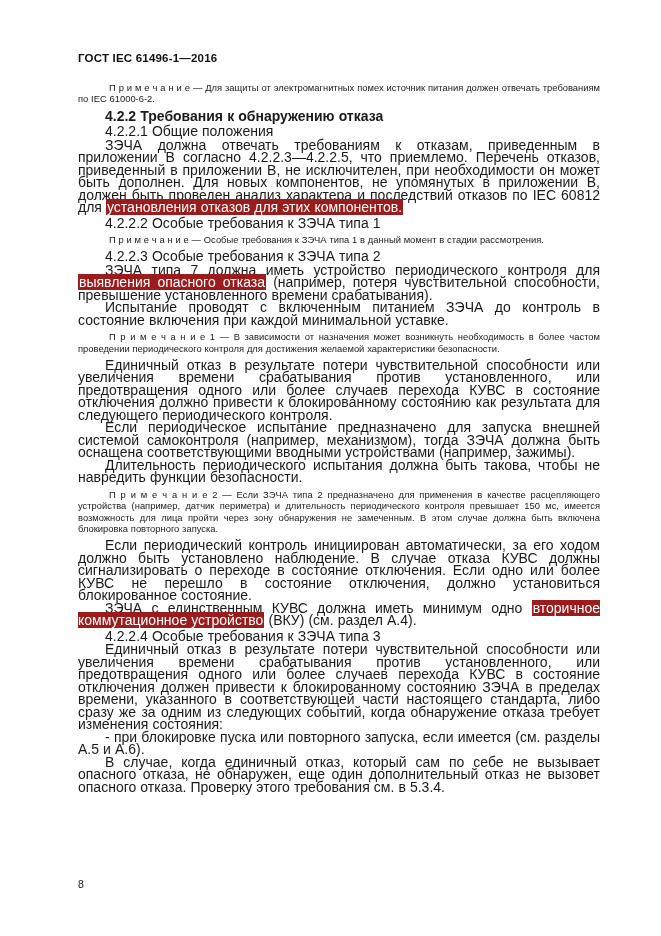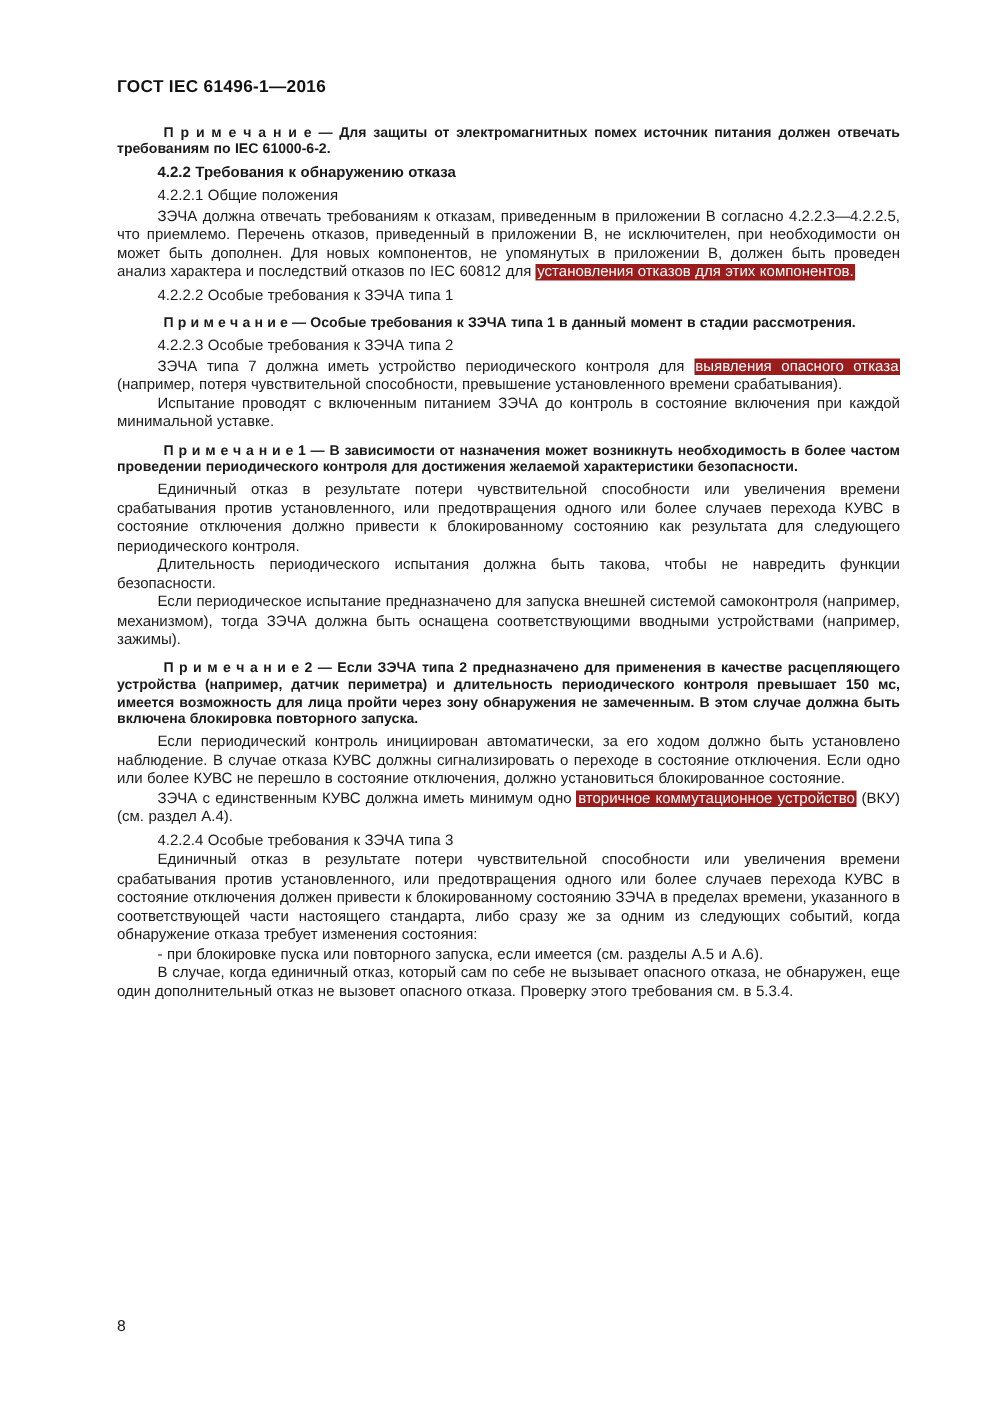--- a/index.html
+++ b/index.html
@@ -22,37 +22,36 @@
     font-size: 11.5px;
     font-weight: 700;
     letter-spacing: 0.2px;
     margin-bottom: 18px;
     color: #111;
   }
   .doc-body {
     width: 522px;
   }
   .block {
-    font-size: 10px;
+    font-size: 14px;
     line-height: 12.5px;
     text-align: justify;
     text-indent: 27px;
     color: #1a1a1a;
     word-spacing: 0.2px;
   }
   .para { margin: 0; }
   .list { margin: 0; }
   .heading { margin: 3px 0 1px 0; text-align: left; }
   .heading.bold { font-weight: 700; }
   .note {
     font-size: 9.4px;
     line-height: 11.3px;
     margin: 5px 0;
     text-indent: 31px;
-    font-weight: bold;
   }
   .hl {
     background: var(--hl-bg, #9b1c1c);
     color: var(--hl-text, #ffffff);
     padding: 0 1px;
   }
   .page-number {
     position: absolute;
     left: 78px;
     bottom: 46px;
@@ -71,22 +70,22 @@
       <p class="block heading bold"><span>4.2.2 Требования к обнаружению отказа</span></p>
       <p class="block heading"><span>4.2.2.1 Общие положения</span></p>
       <p class="block para"><span>ЗЭЧА должна отвечать требованиям к отказам, приведенным в приложении B согласно 4.2.2.3—4.2.2.5, что приемлемо. Перечень отказов, приведенный в приложении B, не исключителен, при необходимости он может быть дополнен. Для новых компонентов, не упомянутых в приложении B, должен быть проведен анализ характера и последствий отказов по IEC 60812 для </span><span class="hl">установления отказов для этих компонентов.</span></p>
       <p class="block heading"><span>4.2.2.2 Особые требования к ЗЭЧА типа 1</span></p>
       <p class="block note"><span>П р и м е ч а н и е — Особые требования к ЗЭЧА типа 1 в данный момент в стадии рассмотрения.</span></p>
       <p class="block heading"><span>4.2.2.3 Особые требования к ЗЭЧА типа 2</span></p>
       <p class="block para"><span>ЗЭЧА типа 7 должна иметь устройство периодического контроля для </span><span class="hl">выявления опасного отказа</span><span> (например, потеря чувствительной способности, превышение установленного времени срабатывания).</span></p>
       <p class="block para"><span>Испытание проводят с включенным питанием ЗЭЧА до контроль в состояние включения при каждой минимальной уставке.</span></p>
       <p class="block note"><span>П р и м е ч а н и е 1 — В зависимости от назначения может возникнуть необходимость в более частом проведении периодического контроля для достижения желаемой характеристики безопасности.</span></p>
       <p class="block para"><span>Единичный отказ в результате потери чувствительной способности или увеличения времени срабатывания против установленного, или предотвращения одного или более случаев перехода КУВС в состояние отключения должно привести к блокированному состоянию как результата для следующего периодического контроля.</span></p>
+      <p class="block para"><span>Если периодическое испытание предназначено для запуска внешней системой самоконтроля (например, механизмом), тогда ЗЭЧА должна быть оснащена соответствующими вводными устройствами (например, зажимы).</span></p>
       <p class="block para"><span>Длительность периодического испытания должна быть такова, чтобы не навредить функции безопасности.</span></p>
-      <p class="block para"><span>Если периодическое испытание предназначено для запуска внешней системой самоконтроля (например, механизмом), тогда ЗЭЧА должна быть оснащена соответствующими вводными устройствами (например, зажимы).</span></p>
       <p class="block note"><span>П р и м е ч а н и е 2 — Если ЗЭЧА типа 2 предназначено для применения в качестве расцепляющего устройства (например, датчик периметра) и длительность периодического контроля превышает 150 мс, имеется возможность для лица пройти через зону обнаружения не замеченным. В этом случае должна быть включена блокировка повторного запуска.</span></p>
       <p class="block para"><span>Если периодический контроль инициирован автоматически, за его ходом должно быть установлено наблюдение. В случае отказа КУВС должны сигнализировать о переходе в состояние отключения. Если одно или более КУВС не перешло в состояние отключения, должно установиться блокированное состояние.</span></p>
       <p class="block para"><span>ЗЭЧА с единственным КУВС должна иметь минимум одно </span><span class="hl">вторичное коммутационное устройство</span><span> (ВКУ) (см. раздел A.4).</span></p>
       <p class="block heading"><span>4.2.2.4 Особые требования к ЗЭЧА типа 3</span></p>
       <p class="block para"><span>Единичный отказ в результате потери чувствительной способности или увеличения времени срабатывания против установленного, или предотвращения одного или более случаев перехода КУВС в состояние отключения должен привести к блокированному состоянию ЗЭЧА в пределах времени, указанного в соответствующей части настоящего стандарта, либо сразу же за одним из следующих событий, когда обнаружение отказа требует изменения состояния:</span></p>
       <p class="block list"><span>- при блокировке пуска или повторного запуска, если имеется (см. разделы A.5 и A.6).</span></p>
       <p class="block para"><span>В случае, когда единичный отказ, который сам по себе не вызывает опасного отказа, не обнаружен, еще один дополнительный отказ не вызовет опасного отказа. Проверку этого требования см. в 5.3.4.</span></p>
     </div>
 
   <div class="page-number">8</div>

